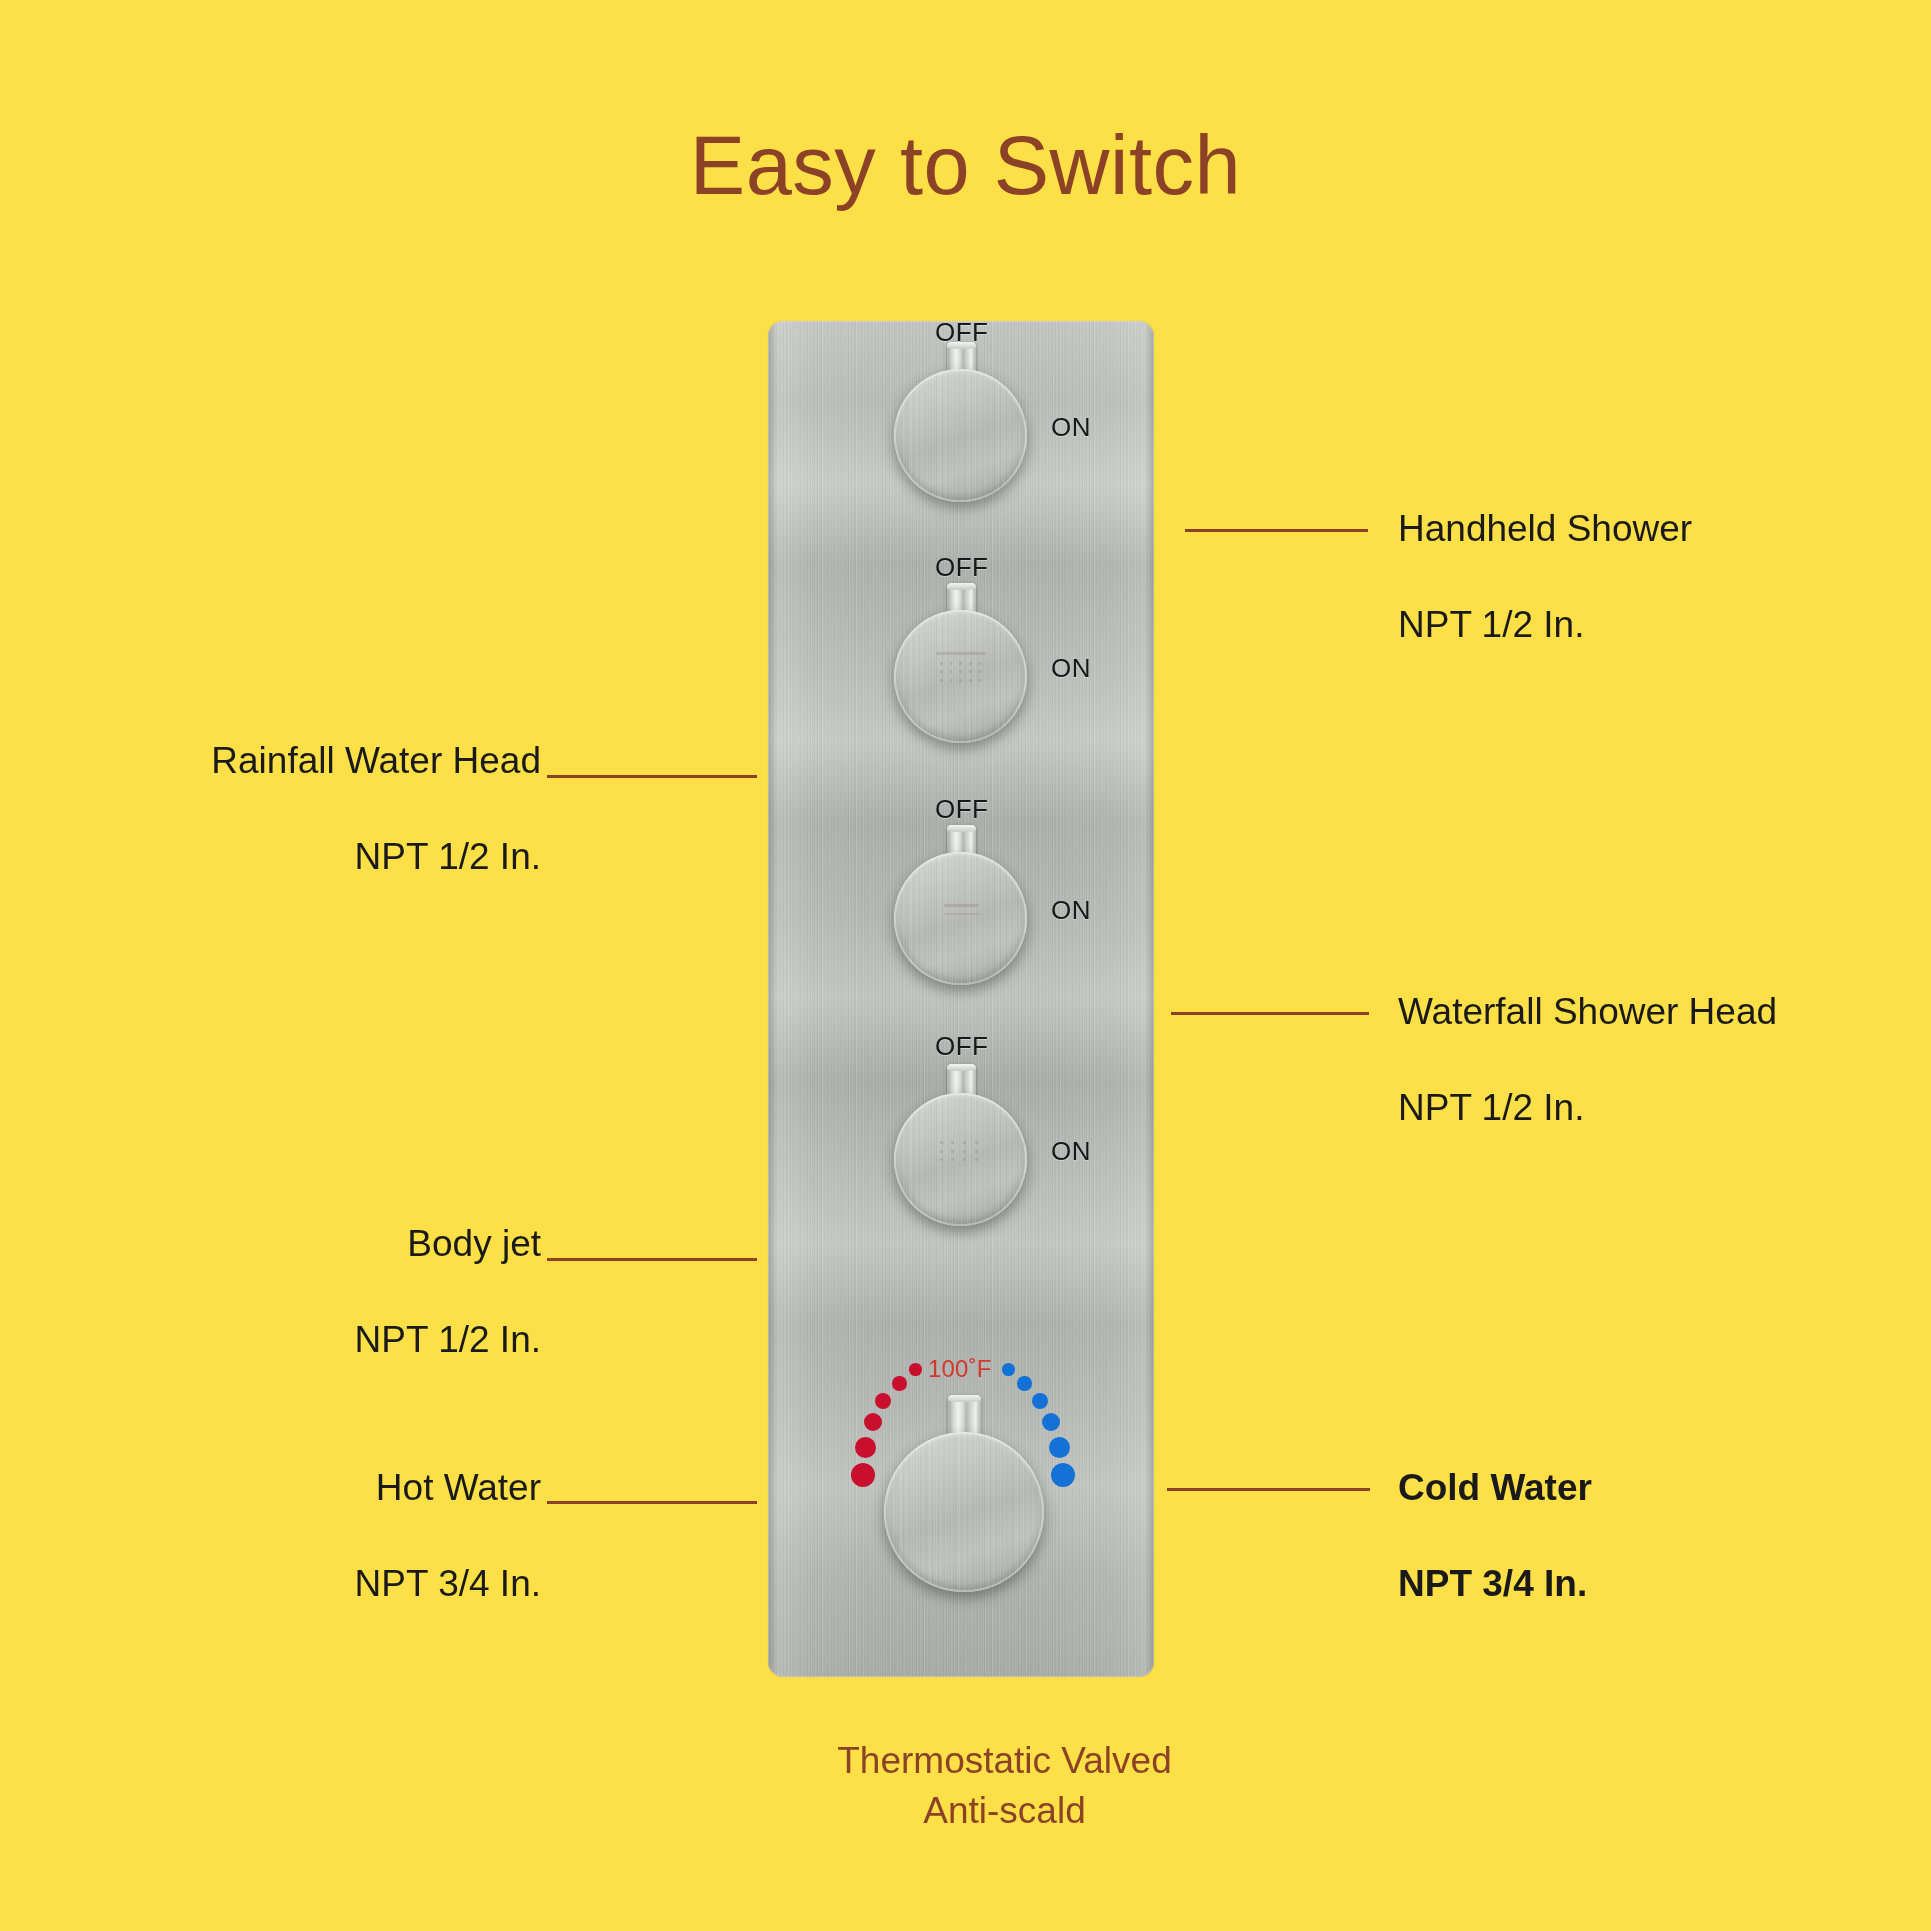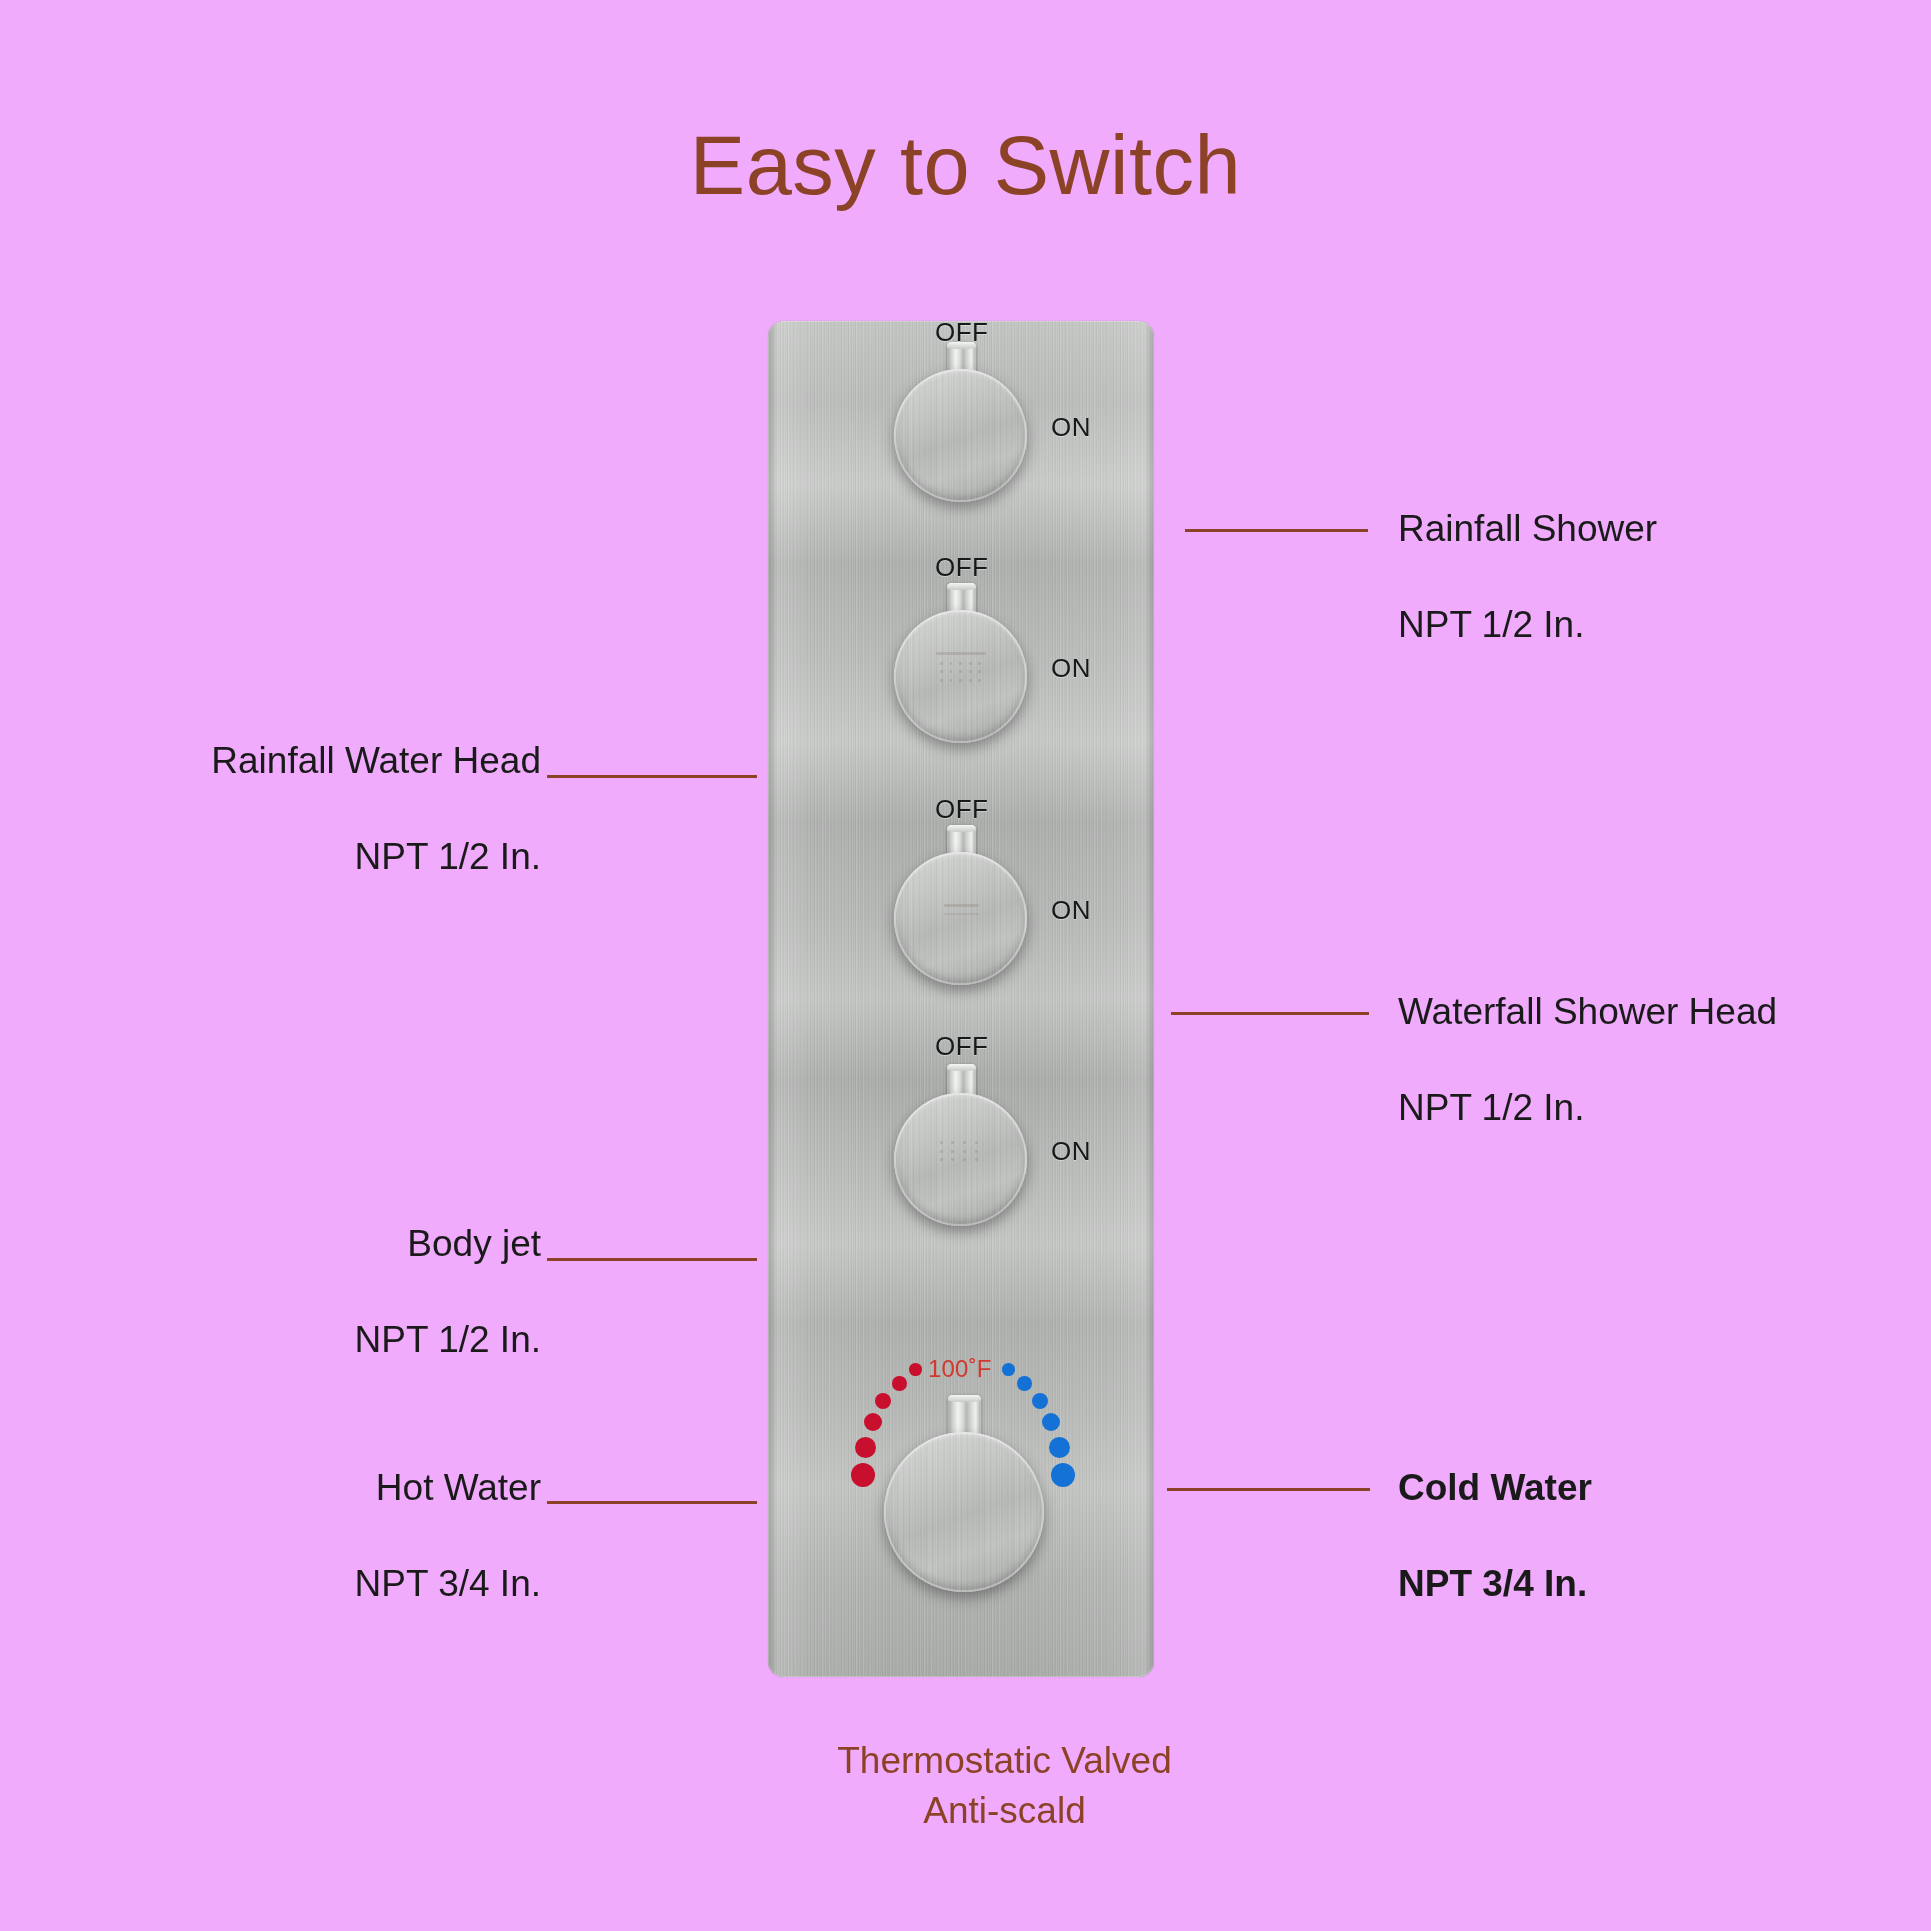--- a/index.html
+++ b/index.html
@@ -10,21 +10,21 @@
   body {
     width: 1931px;
     height: 1931px;
     font-family: "Liberation Sans", sans-serif;
     overflow: hidden;
   }
   #stage {
     position: relative;
     width: 1931px;
     height: 1931px;
-    background: #f0abfc;
+    background: #fde047;
   }
 
   
   .title {
     position: absolute;
     left: 0;
     top: 118px;
     width: 1931px;
     text-align: center;
     font-size: 83px;
@@ -364,21 +364,21 @@
       <div class="knob" style="left:116px; top:145px; width:160px; height:160px;">
         <div class="knob-face"></div>
         <div class="knob-rim"></div>
       </div>
     </div>
 
   </div>
 
   <div class="leader" style="left:1185px; top:529px; width:183px;"></div>
   <div class="callout right" style="left:1398px; top:505px;">
-    <span>Rainfall Shower</span>
+    <span>Handheld Shower</span>
     <span class="l2">NPT 1/2 In.</span>
   </div>
 
   <div class="leader" style="left:1171px; top:1012px; width:198px;"></div>
   <div class="callout right" style="left:1398px; top:988px;">
     <span>Waterfall Shower Head</span>
     <span class="l2">NPT 1/2 In.</span>
   </div>
 
   <div class="leader" style="left:1167px; top:1488px; width:203px;"></div>

